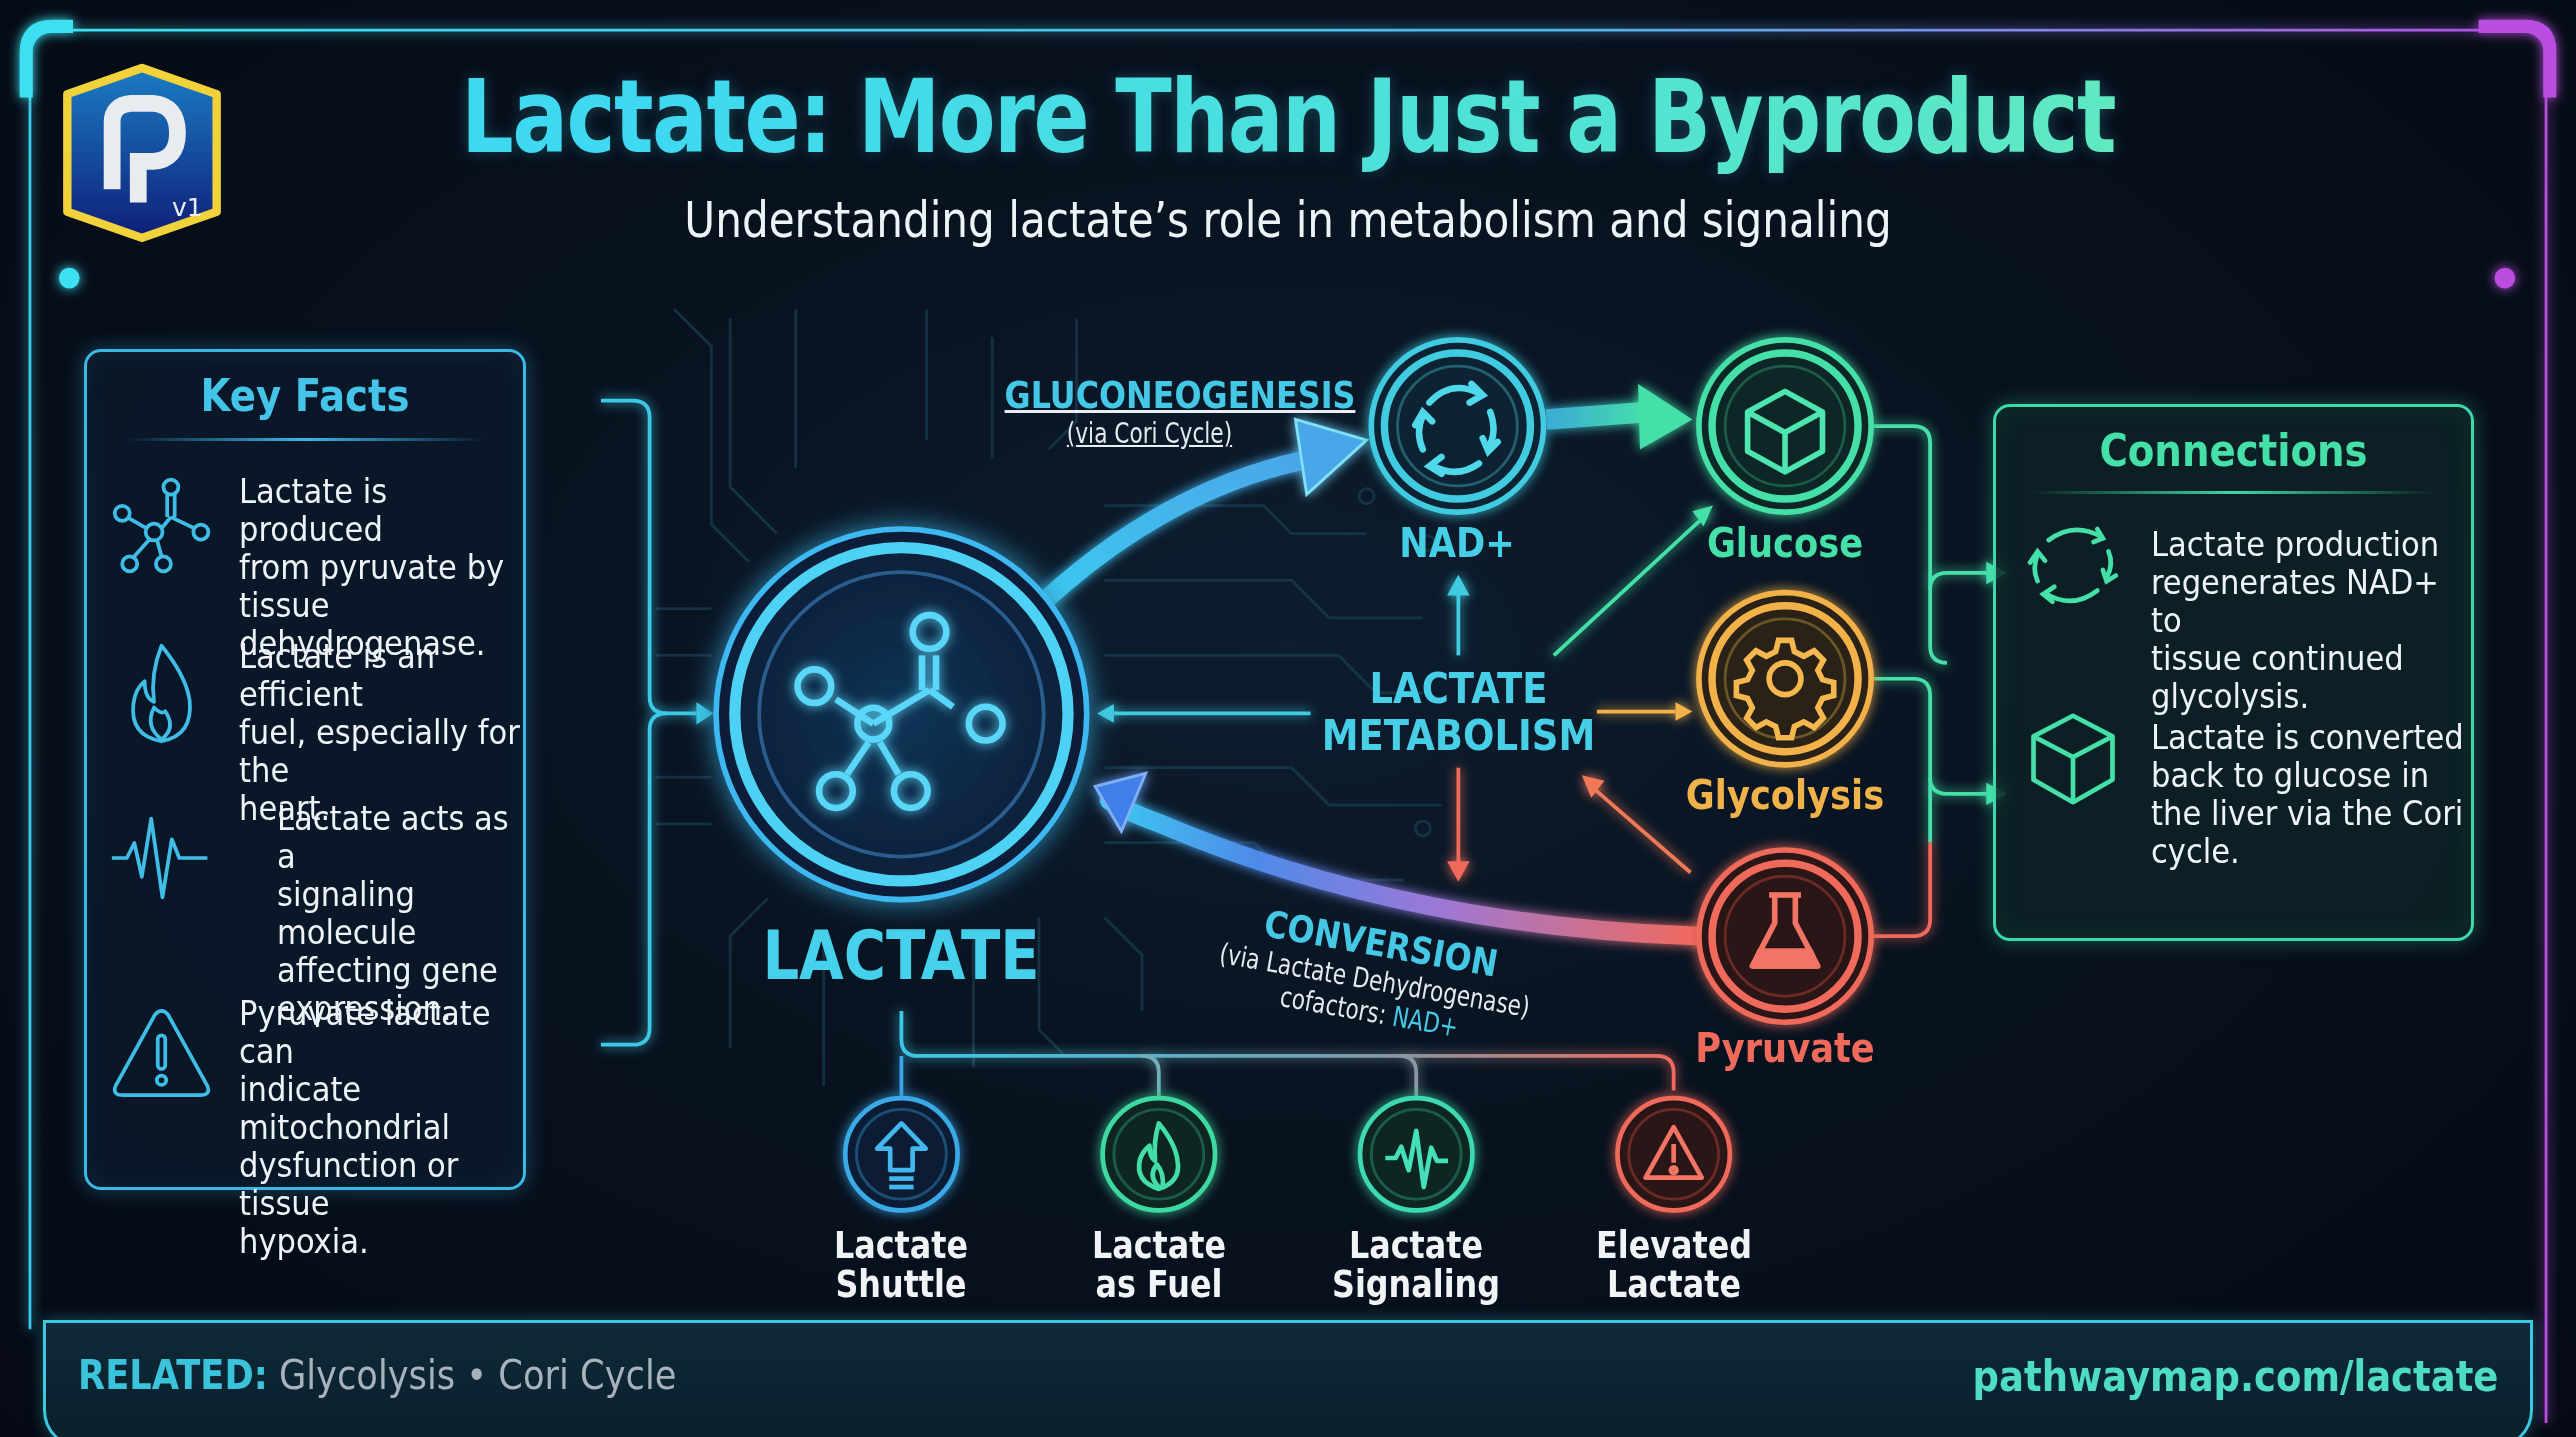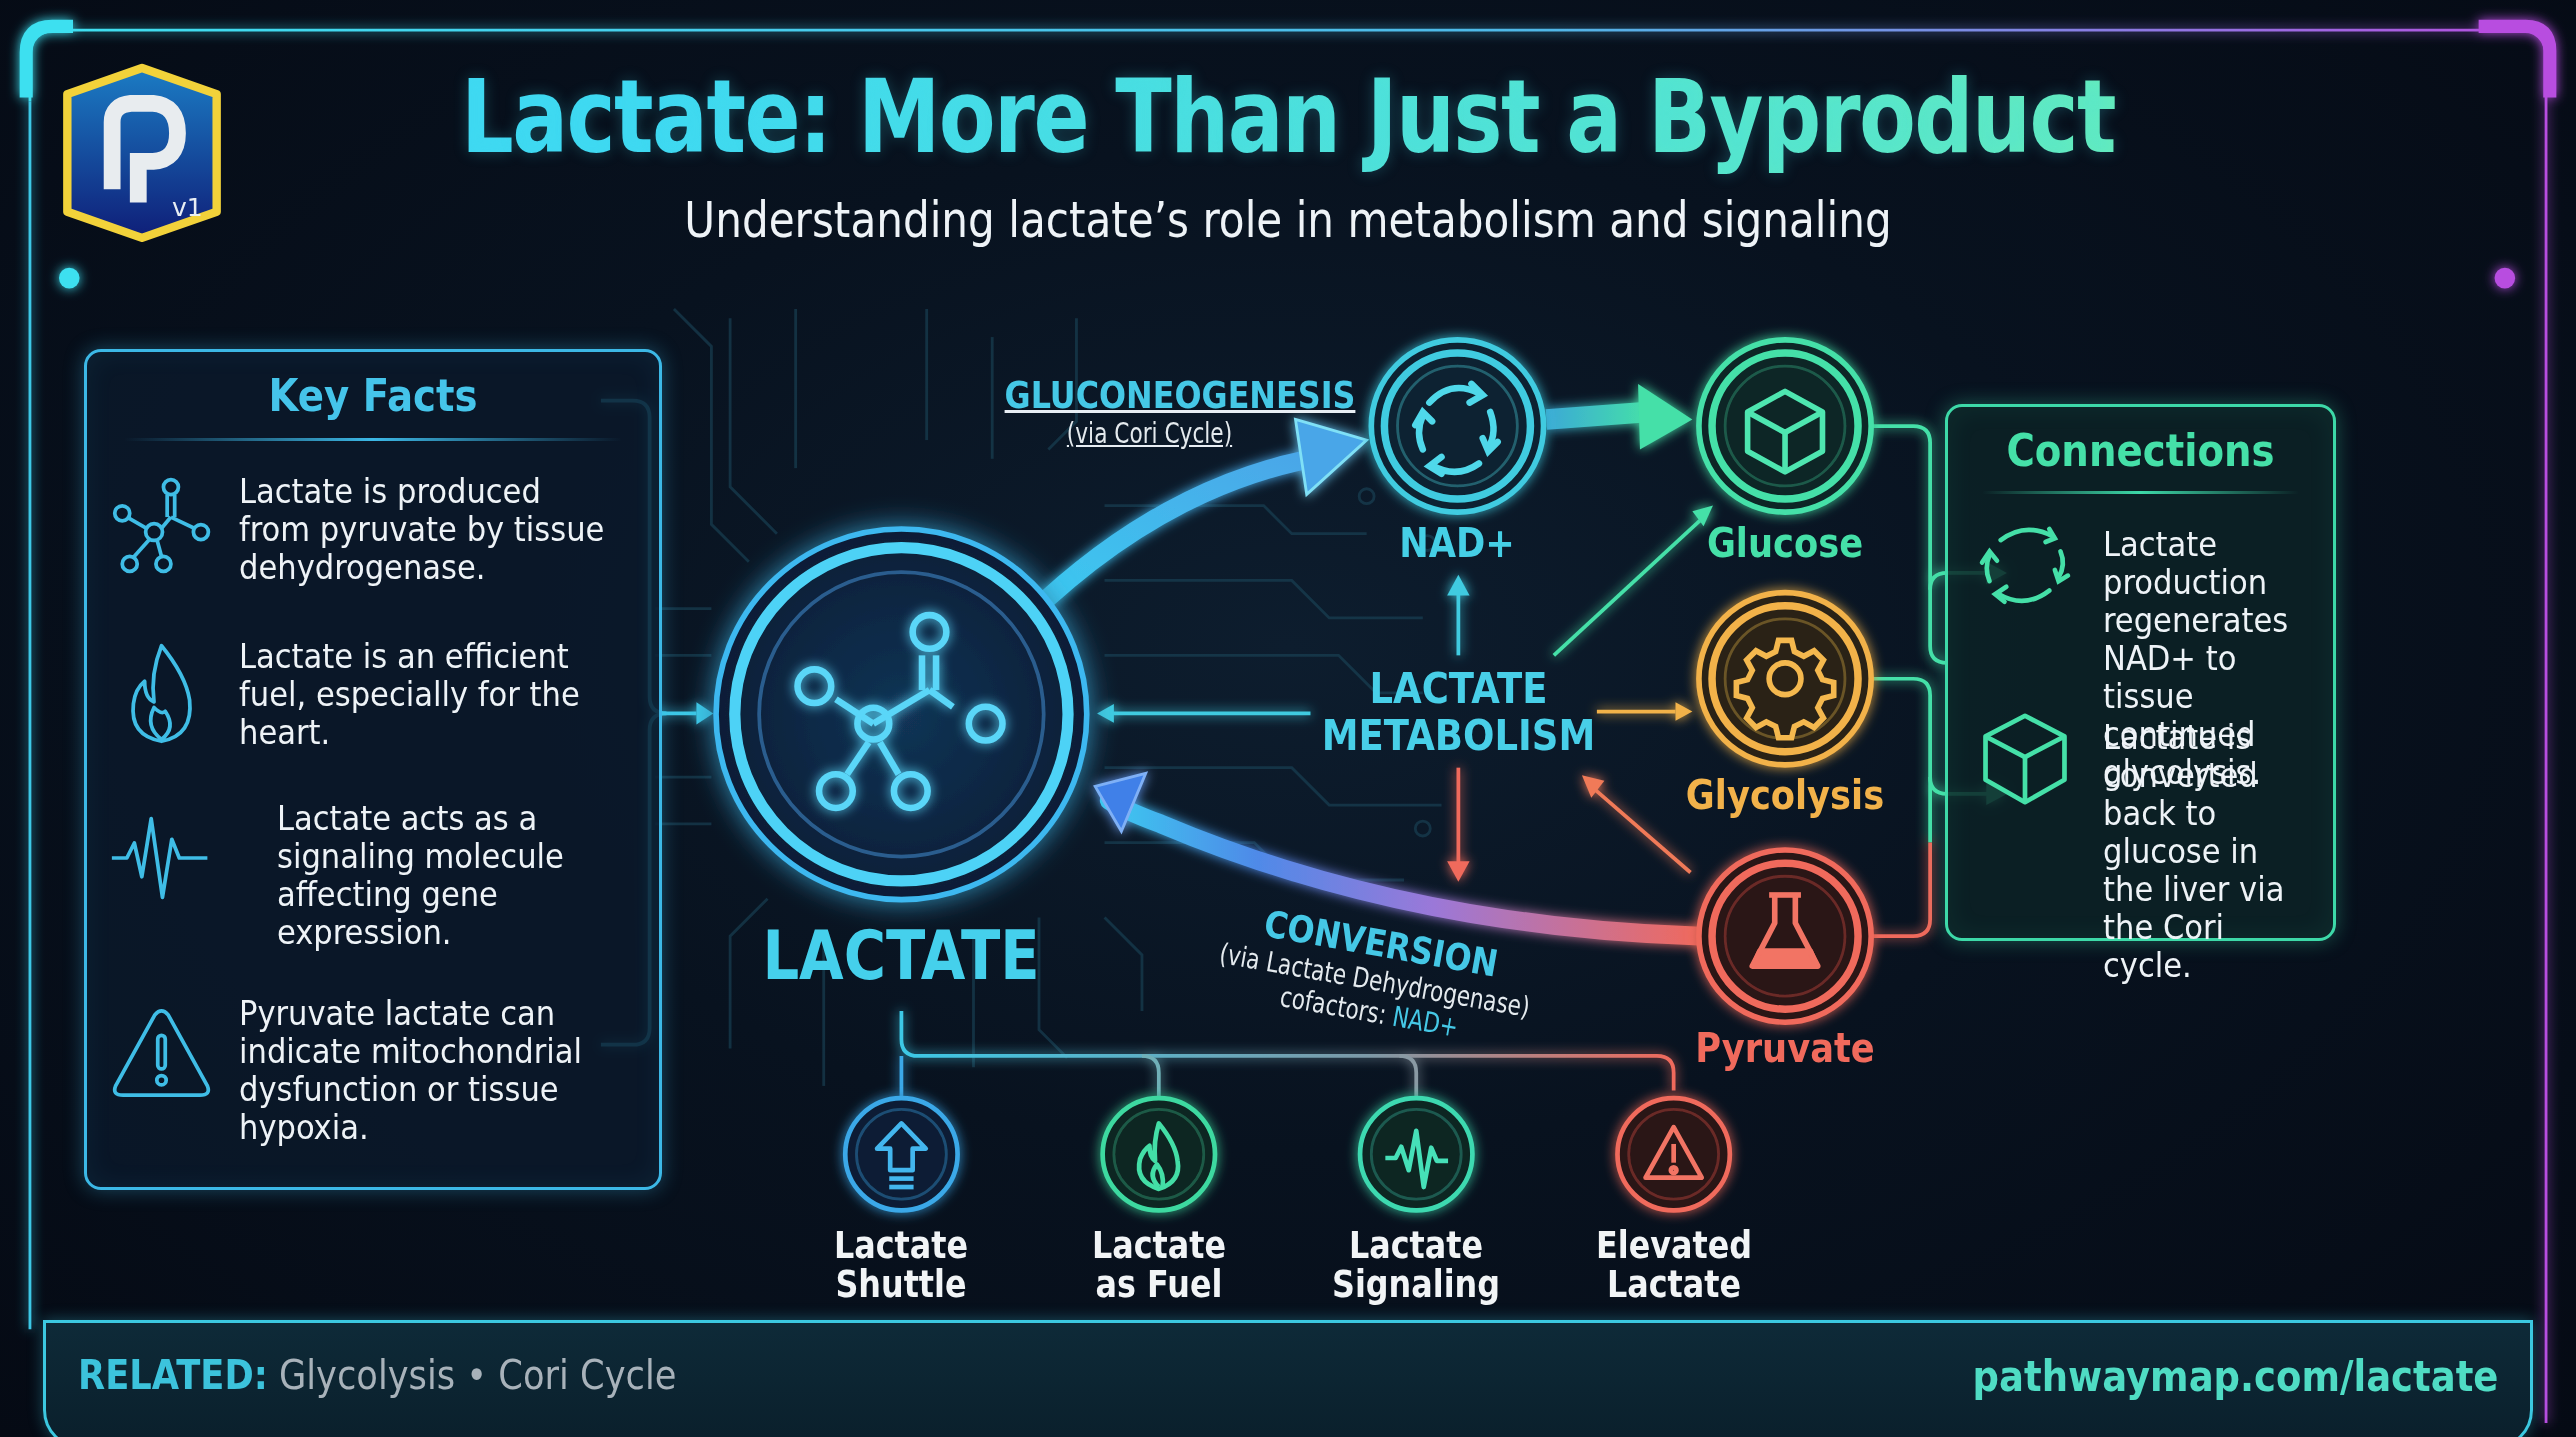--- a/index.html
+++ b/index.html
@@ -11,23 +11,23 @@
   .title { position:absolute; left:0; width:2576px; top:58px; text-align:center;
     font-family:"DejaVu Sans","Liberation Sans",sans-serif; font-weight:bold; font-size:101px; letter-spacing:-1.9px;
     transform:scaleX(0.82); transform-origin:center;
     background:linear-gradient(90deg,#3fd9f2 20%,#5be8c6 75%,#6ff0b0 100%);
     -webkit-background-clip:text; background-clip:text; color:transparent;
     text-shadow:0 0 17px rgba(64,220,240,0.25); }
   .subtitle { position:absolute; left:0; width:2576px; top:192px; text-align:center;
     font-family:"DejaVu Sans","Liberation Sans",sans-serif; font-size:49px; color:#eef3f7;
     transform:scaleX(0.86); transform-origin:center; }
   .panel { position:absolute; border-radius:17px; box-sizing:border-box; }
-  .panel.keyfacts { left:84px; top:349px; width:578px; height:841px; border:3.7px solid #3cb8e6;
+  .panel.keyfacts { left:84px; top:349px; width:442px; height:841px; border:3.7px solid #3cb8e6;
     background:rgba(10,25,42,0.85); box-shadow:0 0 20.6px rgba(60,184,230,0.35), inset 0 0 28px rgba(60,184,230,0.08); }
-  .panel.connections { left:1945px; top:404px; width:391px; height:537px; border:3.7px solid #3dd9a8;
+  .panel.connections { left:1993px; top:404px; width:481px; height:537px; border:3.7px solid #3dd9a8;
     background:rgba(12,34,38,0.85); box-shadow:0 0 20.6px rgba(61,217,168,0.35), inset 0 0 28px rgba(61,217,168,0.08); }
   .panel-title { position:absolute; left:0; right:0; text-align:center; font-weight:bold;
     font-family:"DejaVu Sans","Liberation Sans",sans-serif; font-size:45px; transform:scaleX(0.86); }
   .panel-rule { position:absolute; height:2.8px; border-radius:1.9px; }
   .fact-text { position:absolute; font-family:"DejaVu Sans Condensed","DejaVu Sans","Liberation Sans",sans-serif;
     font-size:34px; line-height:38px; color:#eef3f7; white-space:pre-line; }
   .fact-icon { position:absolute; }
   .node-label { position:absolute; text-align:center; font-weight:bold; font-family:"DejaVu Sans","Liberation Sans",sans-serif;
     transform:translateX(-50%) scaleX(0.86); white-space:nowrap; }
   .diag-label { position:absolute; text-align:center; white-space:nowrap; }

